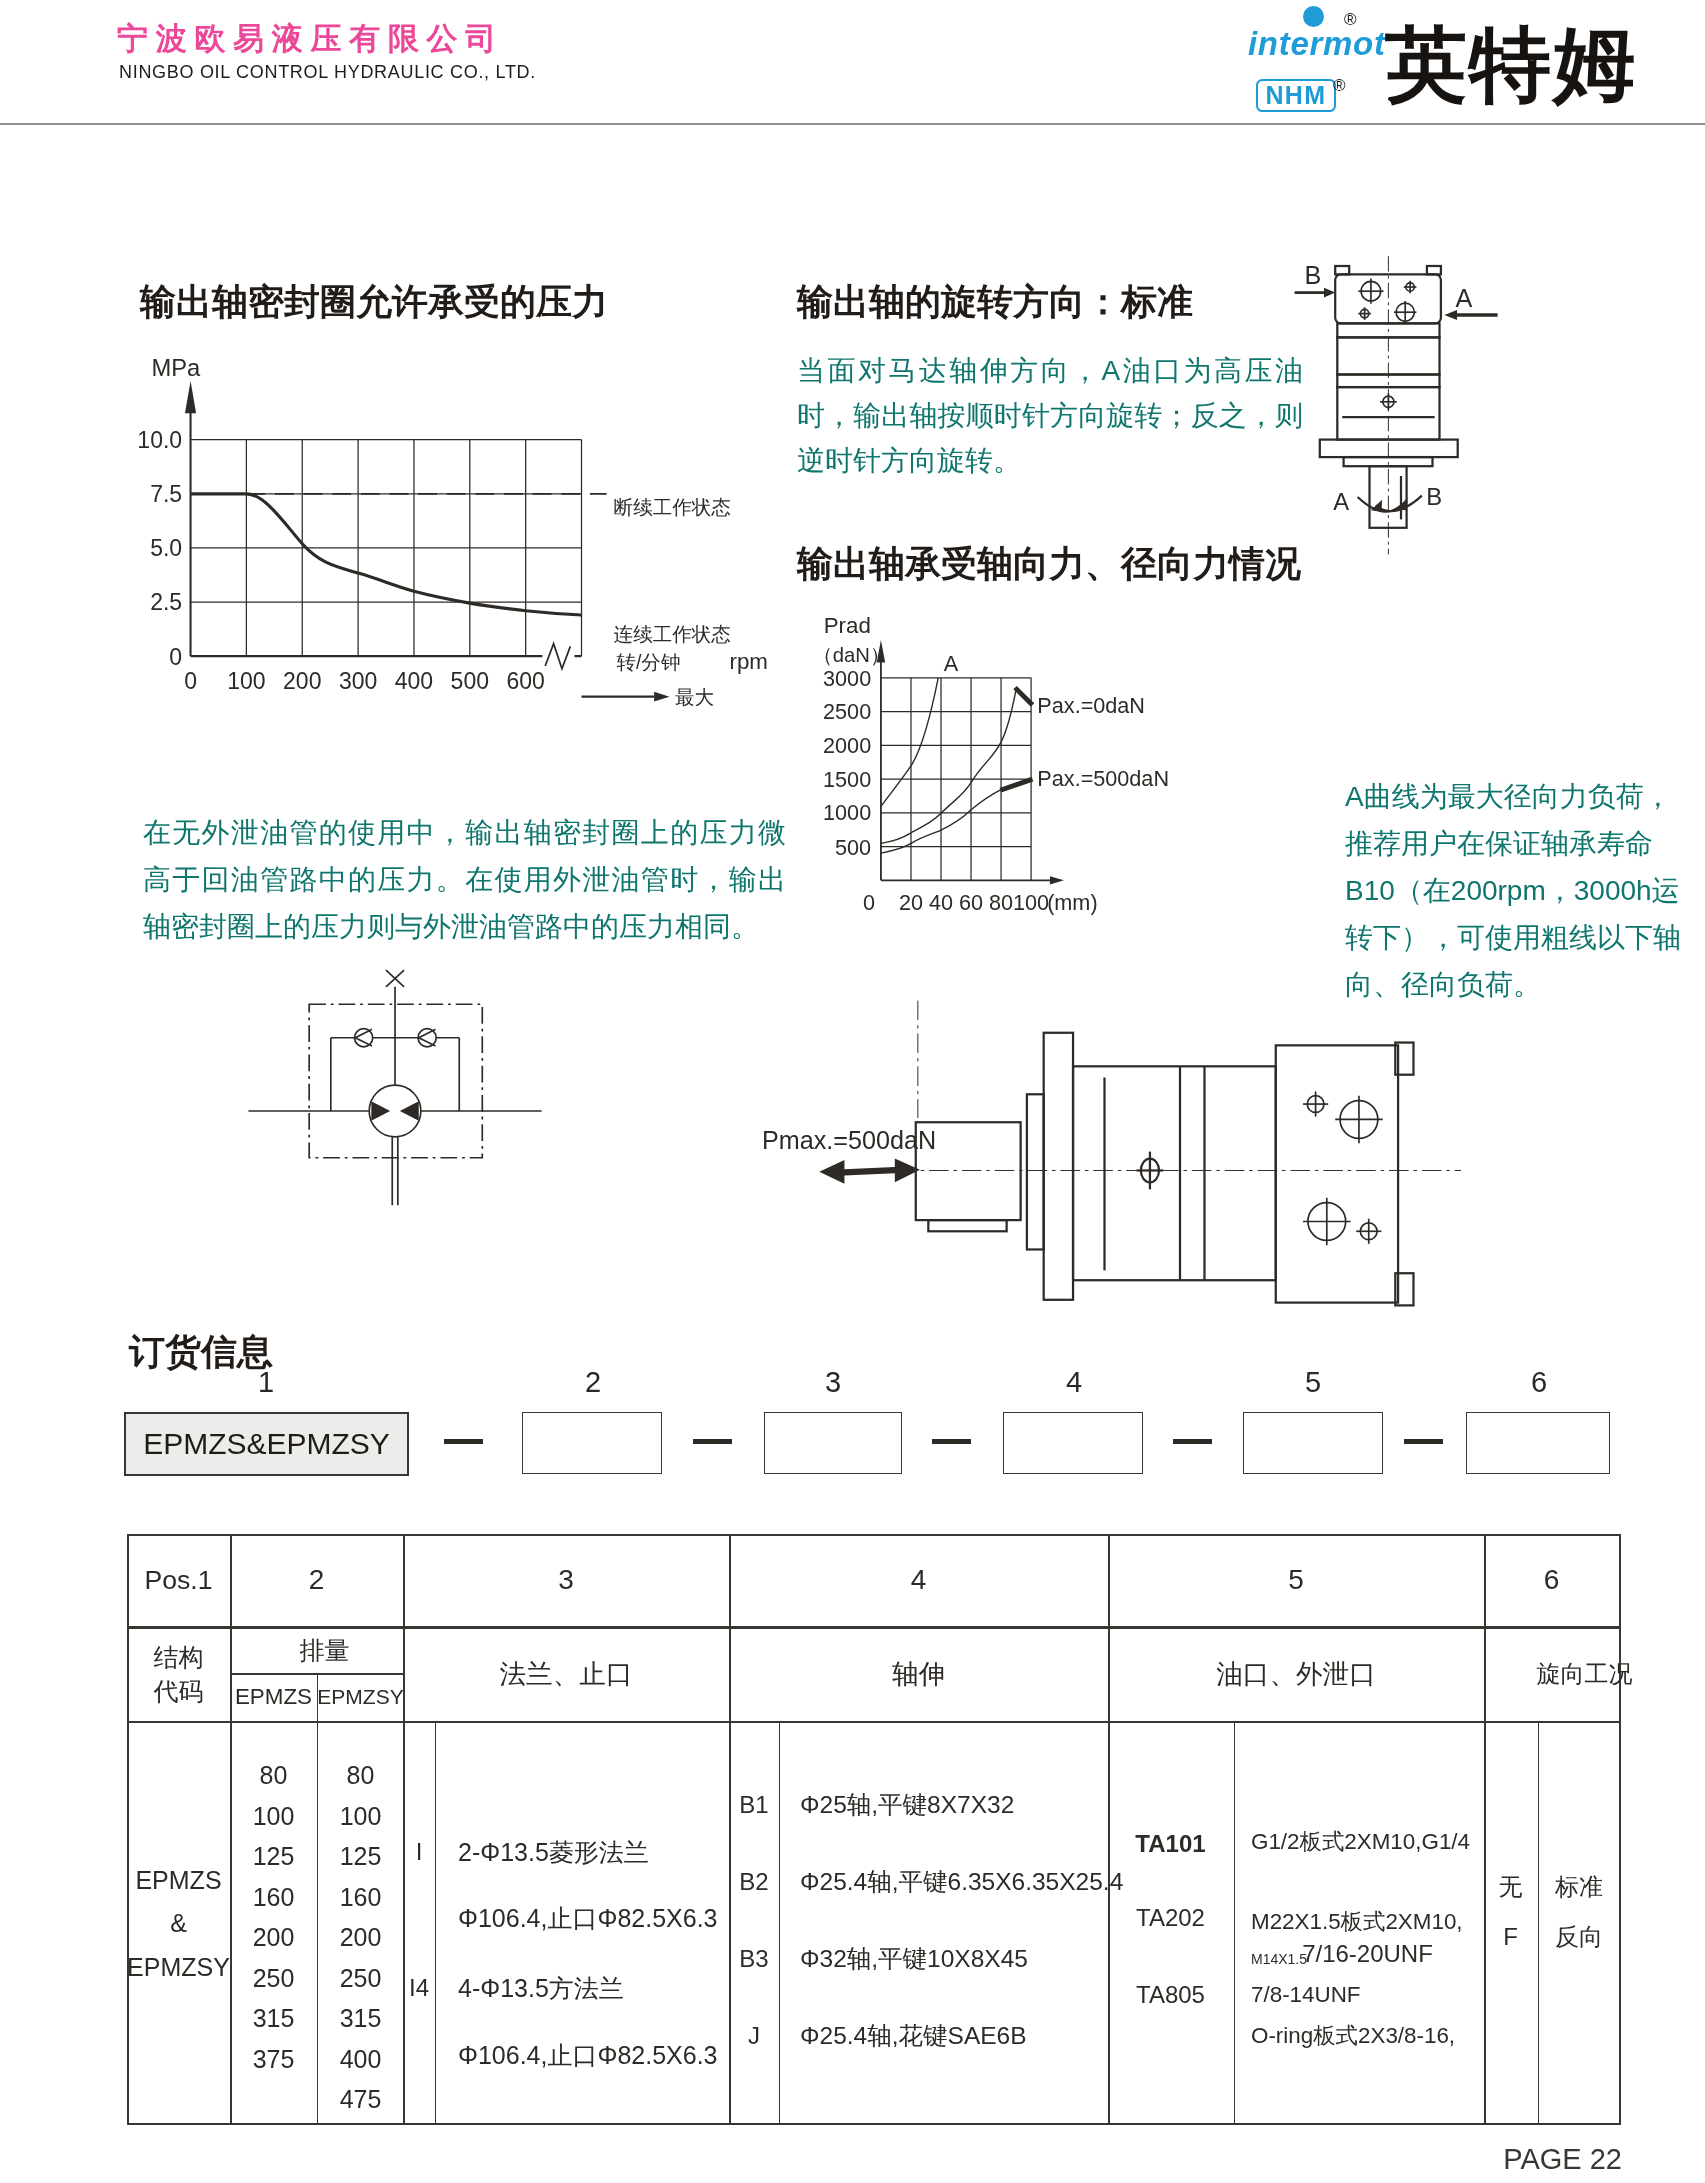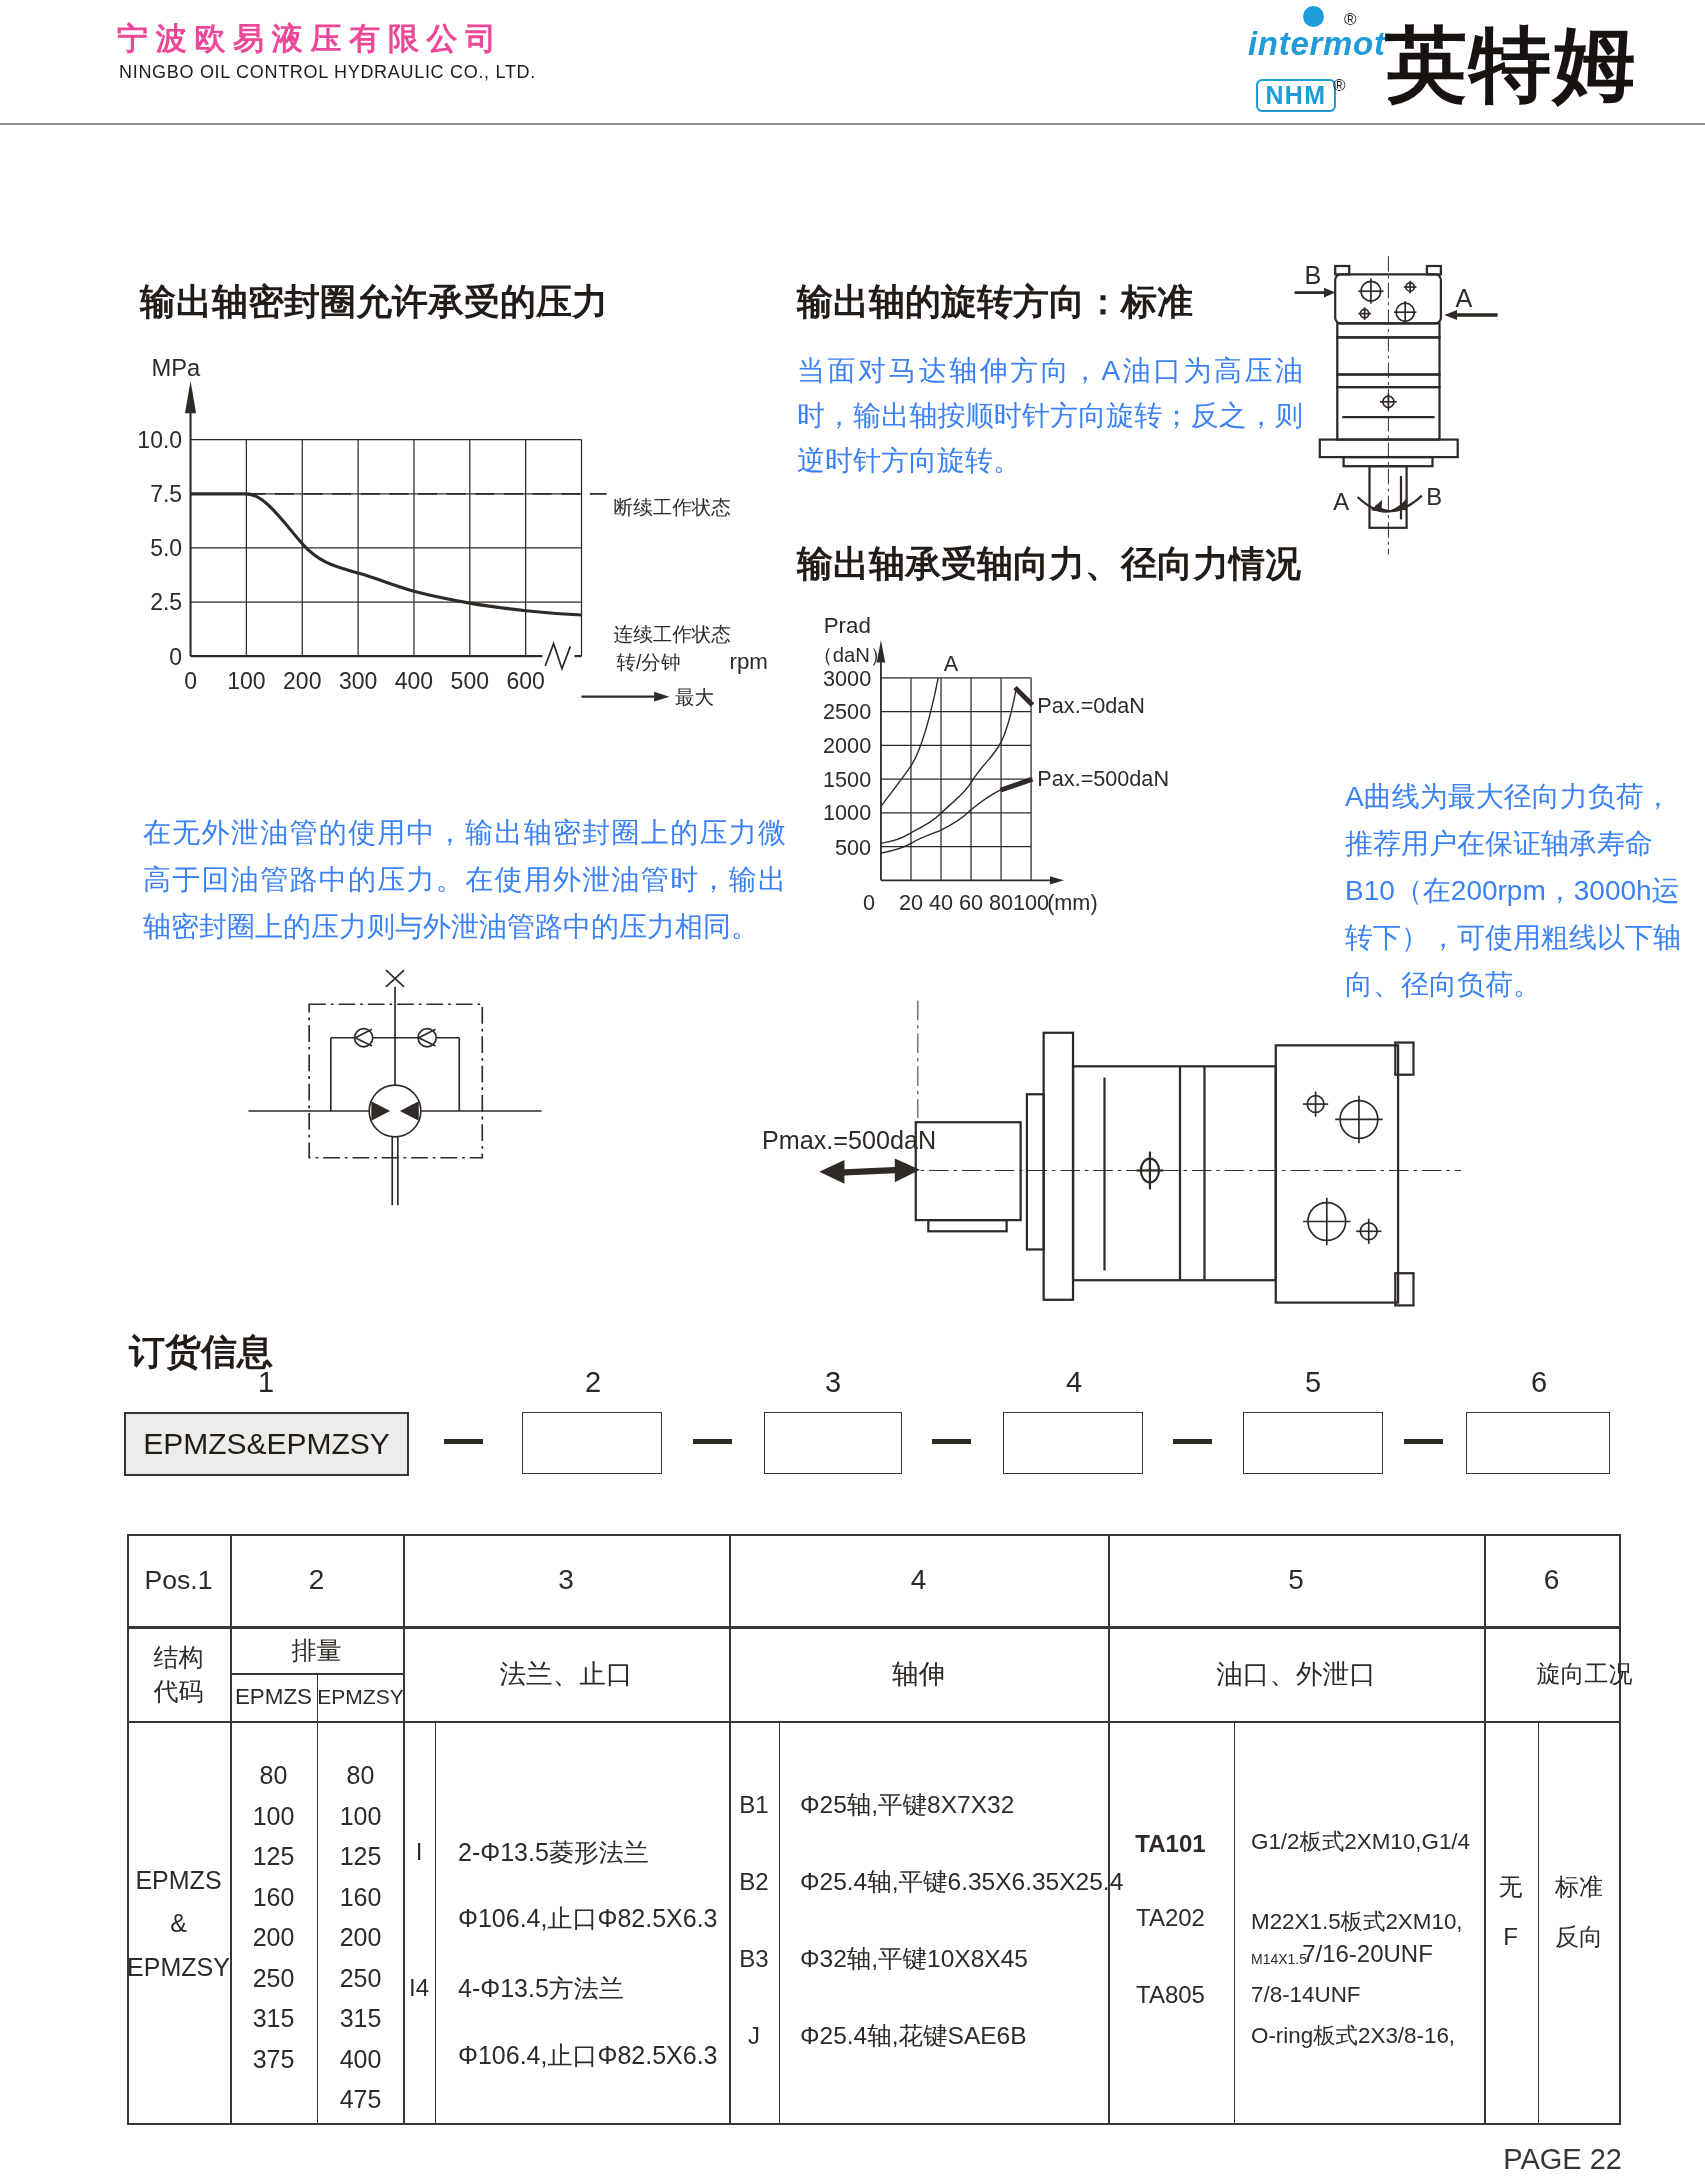--- a/index.html
+++ b/index.html
@@ -2,21 +2,21 @@
 <html style="font-size:11.2px"><head>
 <meta charset="utf-8">
 <style>
   html,body{margin:0;padding:0;background:#fff;}
   .page{position:relative;width:1706px;height:2183px;background:#ffffff;overflow:hidden;
         font-family:"Liberation Sans","DejaVu Sans",sans-serif;color:#2b2723;}
   .abs{position:absolute;}
   .ctr{text-align:center;}
   .rt{text-align:right;}
   .title{font-weight:bold;color:#211c18;}
-  .para{color:#3b82f6;}
+  .para{color:#0f766e;}
   .vl{position:absolute;background:#3a3632;width:1.7px;}
   .hl{position:absolute;background:#3a3632;height:1.7px;}
   .cell{position:absolute;line-height:28px;white-space:nowrap;color:#2e2a26;}
   svg{position:absolute;overflow:visible;}
   svg text{font-family:"Liberation Sans","DejaVu Sans",sans-serif;fill:#2e2a26;}
   svg .stroke{stroke:#2e2a26;fill:none;}
   .logo-blue{color:#1f9cd8;}
   .nhm-box{display:inline-block;border:2.8px solid #1f9cd8;border-radius:6.3px;padding:0 7px;
            font-weight:bold;font-size:25px;color:#1f9cd8;letter-spacing:1.4px;}
 </style>
@@ -309,21 +309,21 @@
   <div class="vl" style="left:1538px;top:1721px;height:404px;width:1.4px;"></div>
 
   <div class="cell ctr" style="left:127px;top:1566px;width:103px;font-size:26.6px;">Pos.1</div>
   <div class="cell ctr" style="left:230px;top:1566px;width:173px;font-size:28px;">2</div>
   <div class="cell ctr" style="left:403px;top:1566px;width:326px;font-size:28px;">3</div>
   <div class="cell ctr" style="left:729px;top:1566px;width:379px;font-size:28px;">4</div>
   <div class="cell ctr" style="left:1108px;top:1566px;width:376px;font-size:28px;">5</div>
   <div class="cell ctr" style="left:1484px;top:1566px;width:135px;font-size:28px;">6</div>
 
   <div class="cell ctr" style="left:147px;top:1640px;width:63px;font-size:25px;line-height:34px;white-space:normal;">结构代码</div>
-  <div class="cell ctr" style="left:230px;top:1636px;width:173px;font-size:25px;">排量</div>
+  <div class="cell ctr" style="left:238px;top:1636px;width:173px;font-size:25px;">排量</div>
   <div class="cell ctr" style="left:230px;top:1683px;width:87px;font-size:22.4px;">EPMZS</div>
   <div class="cell ctr" style="left:317px;top:1683px;width:87px;font-size:21px;">EPMZSY</div>
   <div class="cell ctr" style="left:403px;top:1660px;width:326px;font-size:26.6px;">法兰、止口</div>
   <div class="cell ctr" style="left:729px;top:1660px;width:379px;font-size:26.6px;">轴伸</div>
   <div class="cell ctr" style="left:1108px;top:1660px;width:376px;font-size:26.6px;">油口、外泄口</div>
   <div class="cell ctr" style="left:1484px;top:1660px;width:135px;font-size:24px;padding-left:33px;">旋向工况</div>
 
   <div class="cell ctr" style="left:127px;top:1866px;width:103px;font-size:25px;">EPMZS</div>
   <div class="cell ctr" style="left:127px;top:1909px;width:103px;font-size:25px;">&amp;</div>
   <div class="cell ctr" style="left:127px;top:1953px;width:103px;font-size:25px;">EPMZSY</div>

